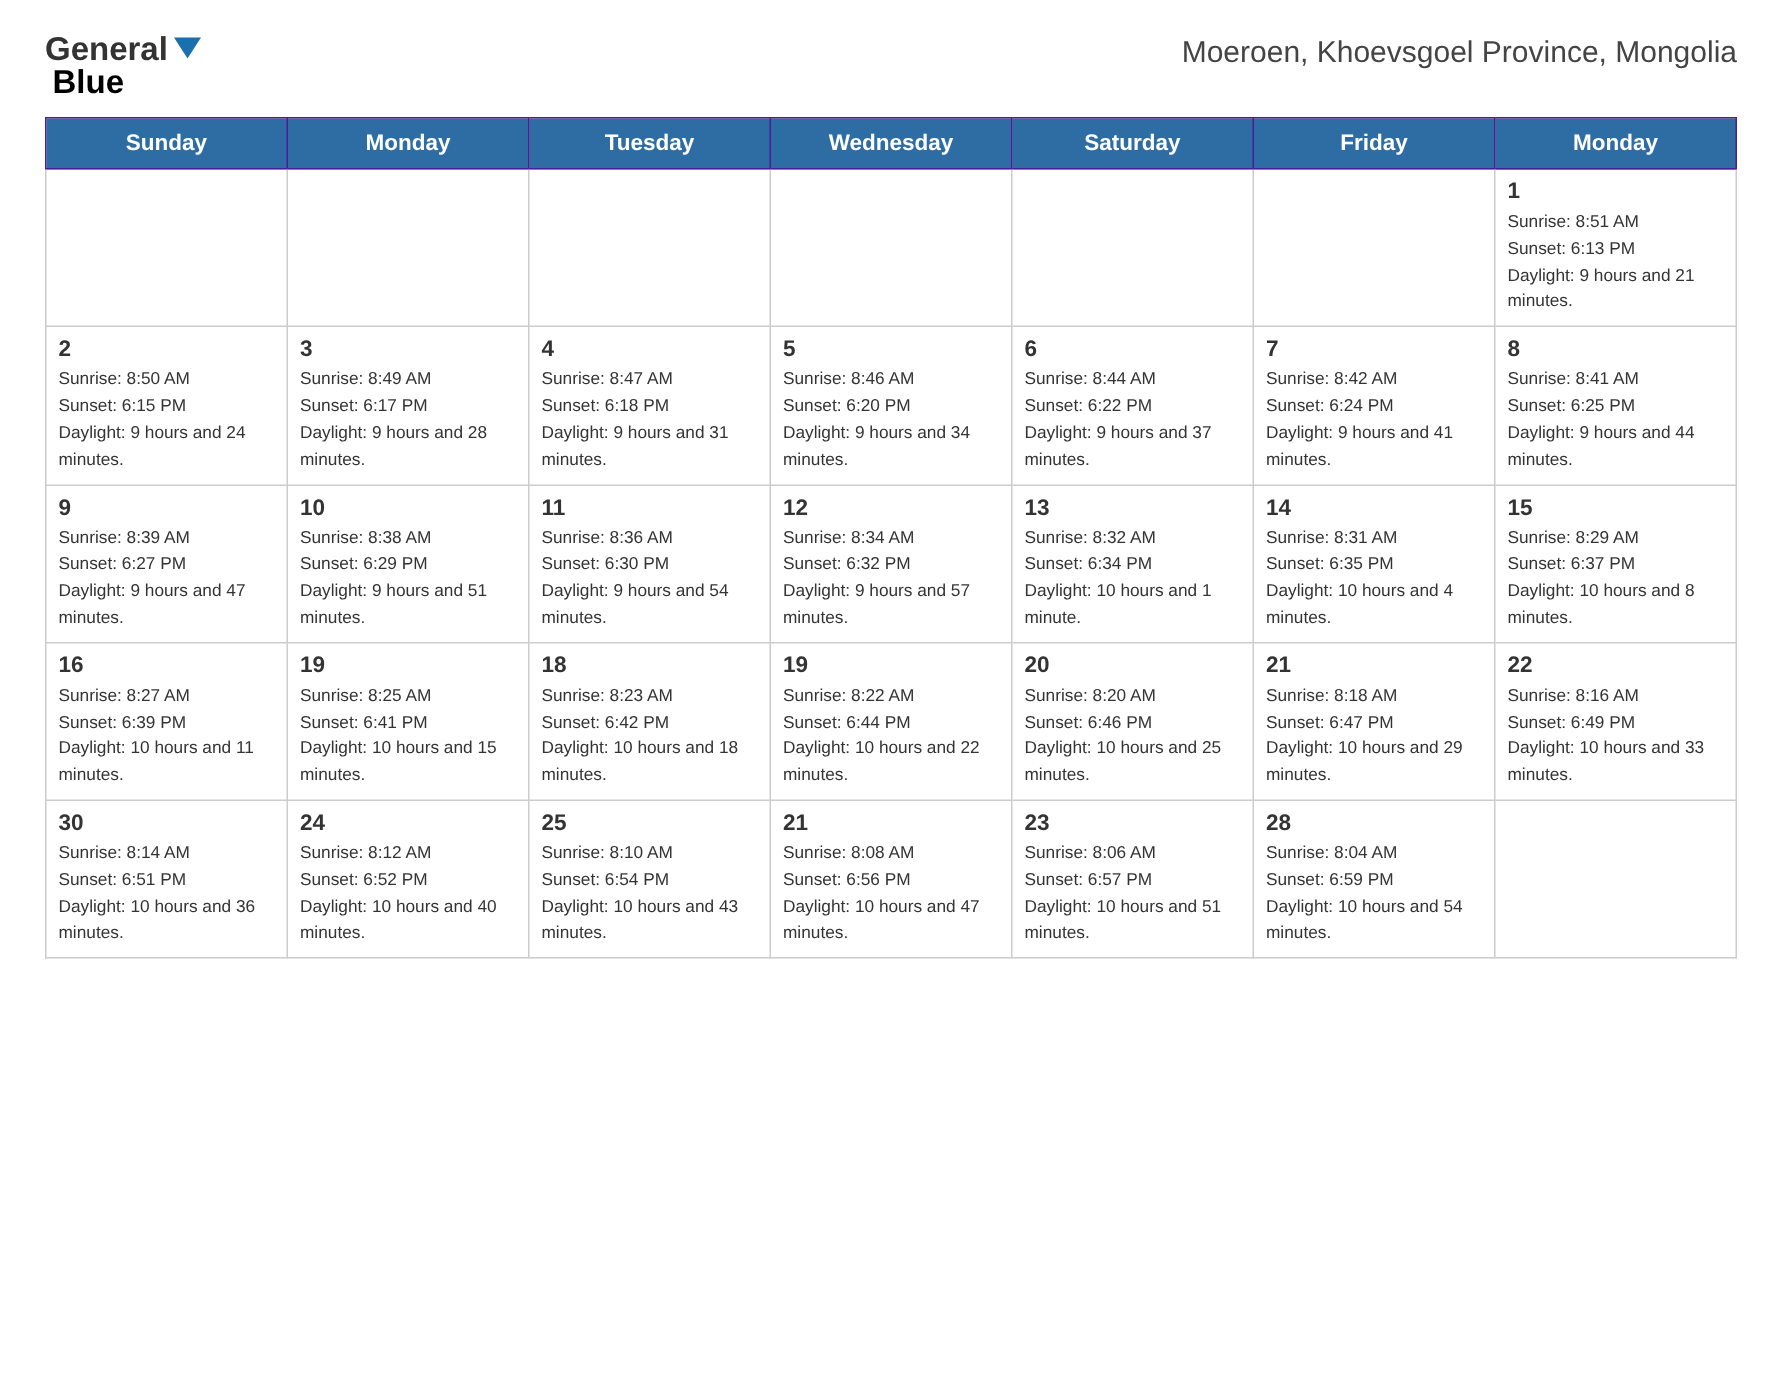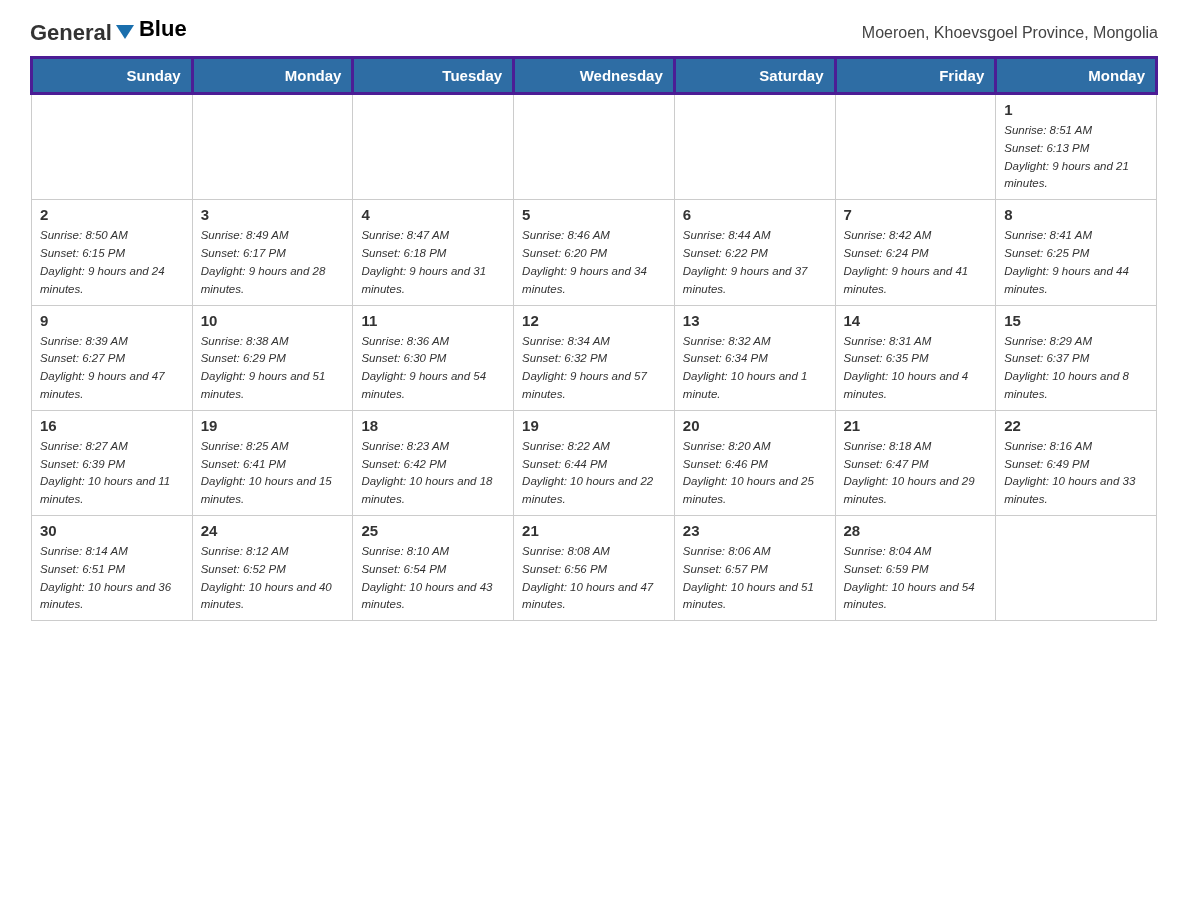--- a/index.html
+++ b/index.html
@@ -24,37 +24,37 @@
     .title-area {
       text-align: right;
     }
     .calendar-title {
       font-size: 48px;
       font-weight: bold;
       color: #222;
       line-height: 1.1;
     }
     .calendar-subtitle {
-      font-size: 16px;
+      font-size: 20px;
       color: #444;
       margin-top: 4px;
     }
     .calendar-table {
       width: 100%;
       border-collapse: collapse;
       border: 1px solid #ccc;
     }
     .calendar-table th {
       background-color: #2e6da4;
       color: #fff;
       font-size: 15px;
       font-weight: bold;
       padding: 8px 10px;
-      text-align: right;
-      border: 3px solid #4c1d95;
+      text-align: center;
+      border: 1px solid #4c1d95;
     }
     .calendar-table td {
       vertical-align: top;
       border: 1px solid #ccc;
       padding: 6px 8px;
       width: 14.28%;
       min-height: 100px;
       font-size: 12px;
       color: #333;
     }
@@ -62,31 +62,30 @@
       font-size: 15px;
       font-weight: bold;
       color: #333;
       display: block;
       margin-bottom: 4px;
     }
     .day-info {
       font-size: 11.5px;
       color: #333;
       line-height: 1.55;
-      font-style: italic;
     }
     .empty-cell {
       background: #fff;
     }
     tr.week-row td {
       height: 105px;
     }
     .logo-wrapper {
       display: flex;
-      flex-direction: row;
+      flex-direction: column;
       align-items: flex-start;
     }
     .logo-line1 {
       display: flex;
       align-items: center;
     }
     .logo-triangle {
       display: inline-block;
       margin-left: 4px;
       width: 0;

